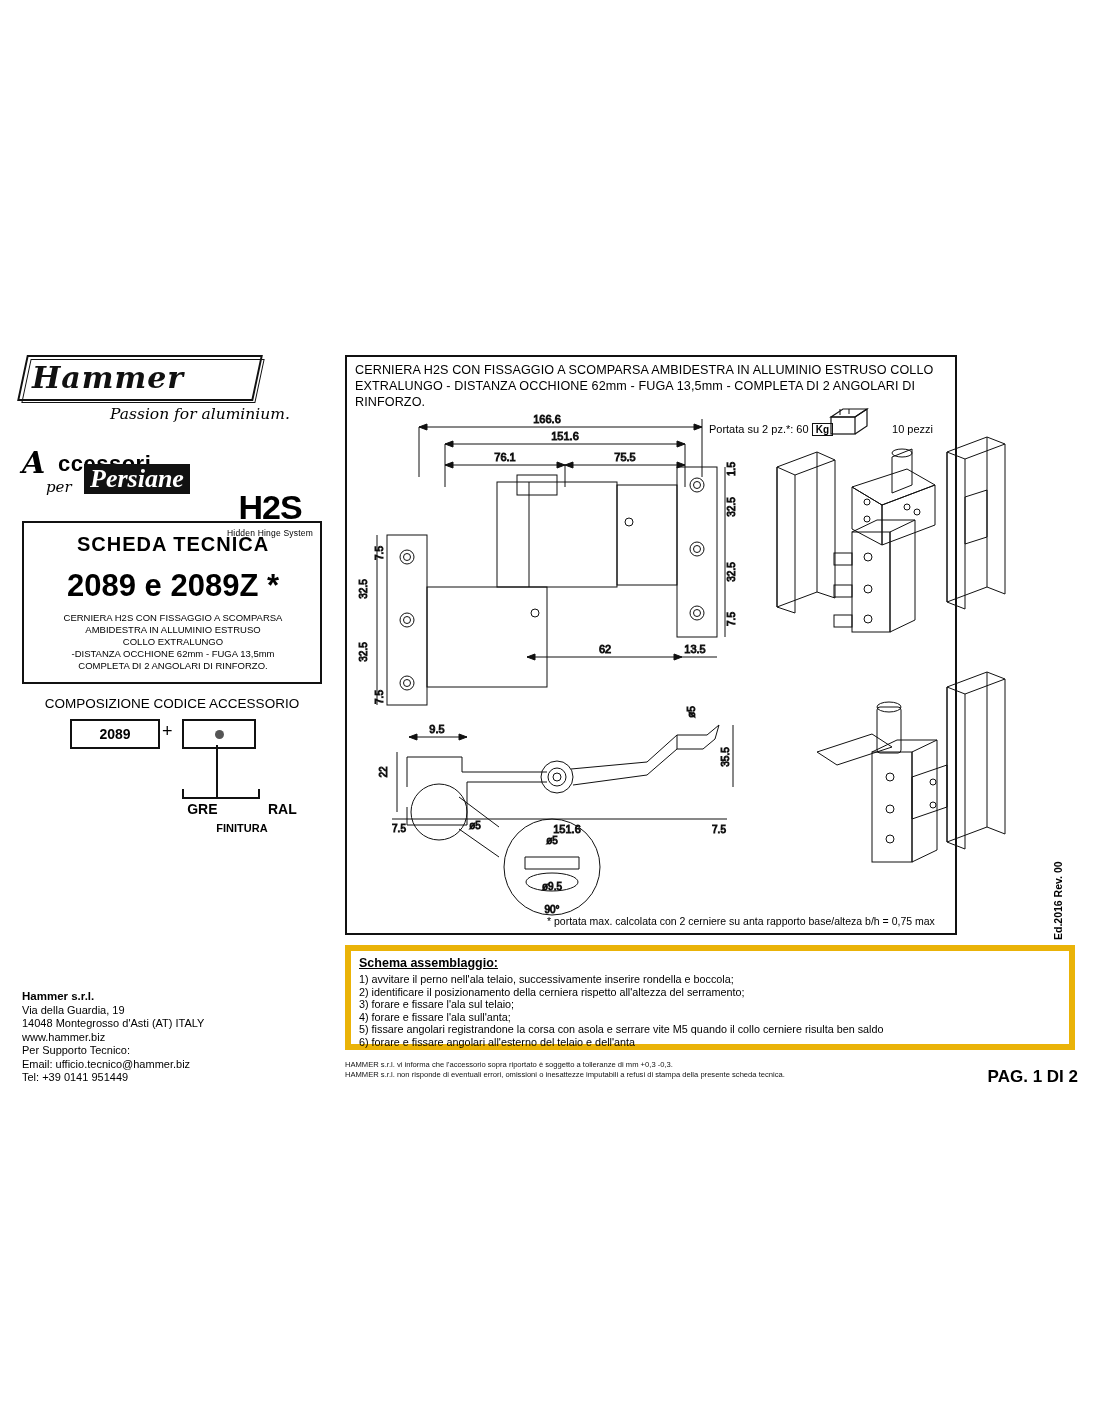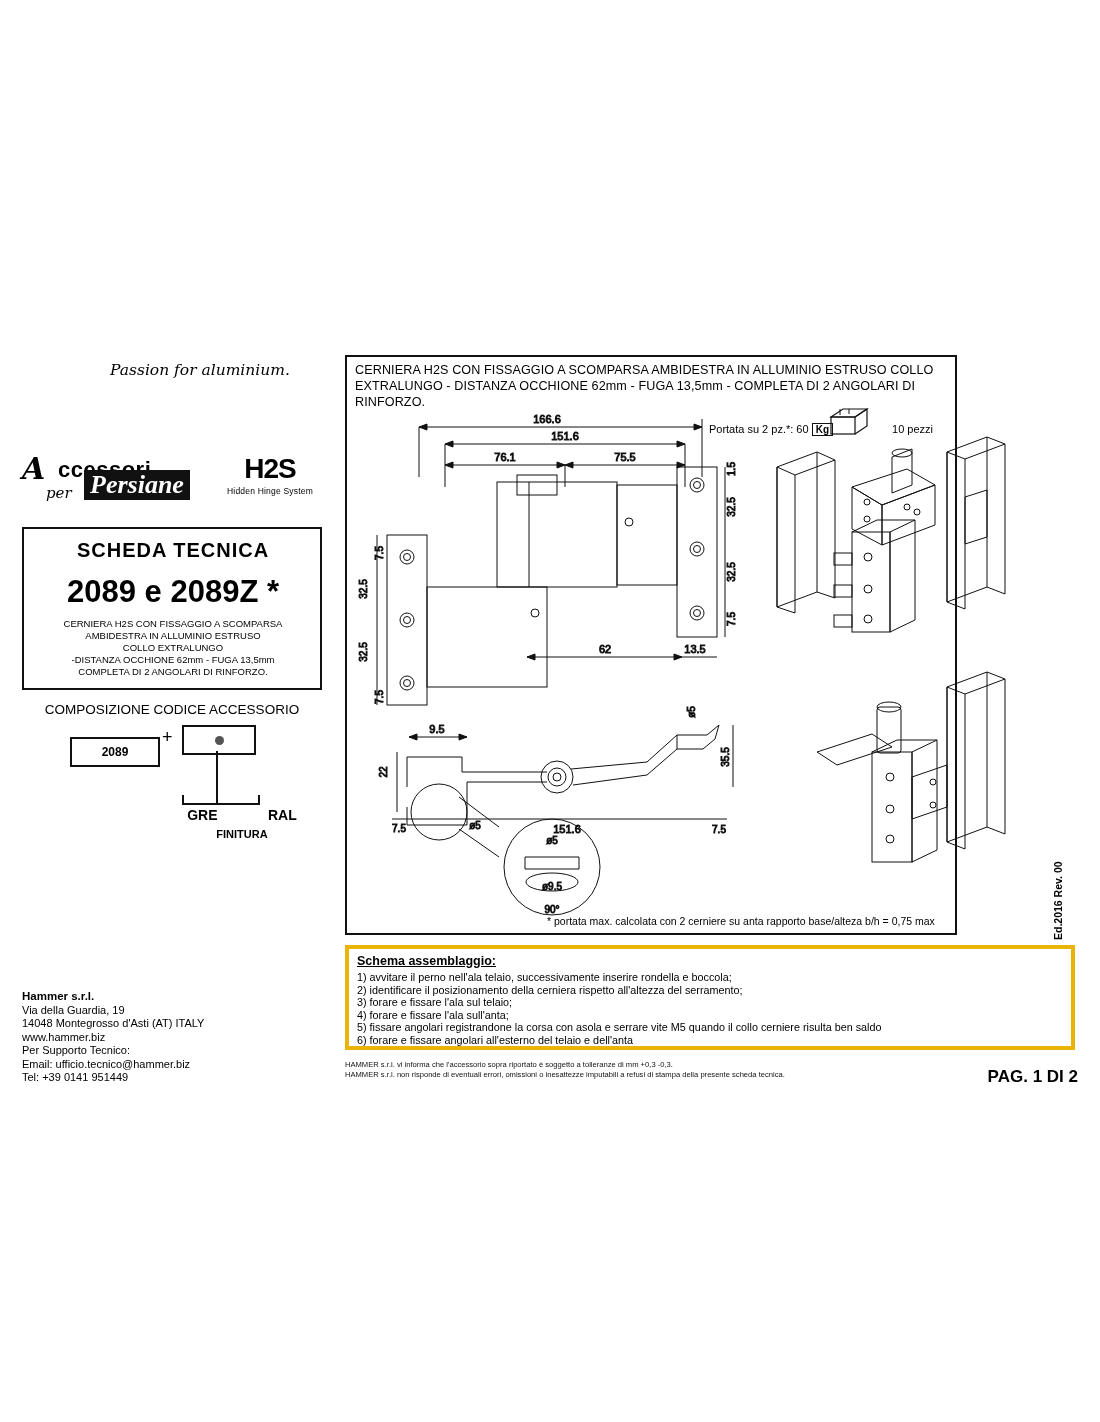--- a/index.html
+++ b/index.html
@@ -19,32 +19,32 @@
               transform:skewX(-12deg);}
   .logo-tag{font-family:"DejaVu Serif",serif;font-style:italic;font-size:15.5px;color:#000000;margin-top:6px;margin-left:88px;}
 
   .acc-block{margin-top:18px;position:relative;height:66px;}
   .acc-a{font-family:"DejaVu Serif",serif;font-style:italic;font-weight:bold;font-size:30px;position:absolute;left:0;top:0;}
   .acc-word{font-family:"Liberation Sans",sans-serif;font-size:22px;font-weight:bold;letter-spacing:.5px;position:absolute;left:36px;top:6px;}
   .acc-per{font-family:"DejaVu Serif",serif;font-style:italic;font-size:15px;position:absolute;left:24px;top:33px;}
   .acc-pers{font-family:Liberation Serif, serif;font-style:italic;font-weight:bold;font-size:26px;position:absolute;left:62px;top:19px;
             background:#111;color:#fff;padding:0 6px;}
   .h2s{position:absolute;left:193px;top:2px;width:110px;text-align:center;}
-  .h2s .big{font-family:"Liberation Sans",sans-serif;font-weight:bold;font-size:28px;letter-spacing:-1px;}
+  .h2s .big{font-family:"Liberation Sans",sans-serif;font-weight:bold;font-size:34px;letter-spacing:-1px;margin-top:41px;}
   .h2s .sub{font-size:8.5px;letter-spacing:.2px;margin-top:1px;}
 
   .tech-box{margin-top:10px;border:2px solid #111;width:300px;box-sizing:border-box;padding:10px 4px 10px 6px;text-align:center;}
   .tech-title{font-size:20px;font-weight:bold;letter-spacing:1px;}
   .tech-code{font-size:31px;font-weight:bold;margin-top:12px;letter-spacing:0px;}
   .tech-desc{font-size:9.5px;line-height:12px;margin-top:8px;}
 
   .comp-title{margin-top:12px;font-size:13.5px;text-align:center;width:300px;}
   .comp-row{margin-top:8px;position:relative;height:30px;width:300px;}
-  .code-box{position:absolute;left:48px;top:0;width:86px;height:26px;border:2px solid #111;font-weight:bold;font-size:12px;
-            display:flex;align-items:center;justify-content:center;margin-top:12px;}
+  .code-box{position:absolute;left:48px;top:0;width:86px;height:26px;border:2px solid #111;font-weight:bold;font-size:14px;
+            display:flex;align-items:center;justify-content:center;}
   .plus{position:absolute;left:140px;top:2px;font-size:18px;}
   .fin-box{position:absolute;left:160px;top:0;width:70px;height:26px;border:2px solid #111;display:flex;align-items:center;justify-content:center;}
   .dot{width:9px;height:9px;border-radius:50%;background:#555;}
   .vline{position:absolute;left:194px;top:26px;width:2px;height:52px;background:#111;}
   .hline{position:absolute;left:160px;top:78px;width:78px;height:2px;background:#111;}
   .tick-l{position:absolute;left:160px;top:70px;width:2px;height:10px;background:#111;}
   .tick-r{position:absolute;left:236px;top:70px;width:2px;height:10px;background:#111;}
   .fin-labels{position:absolute;left:140px;top:82px;width:160px;display:flex;justify-content:space-around;font-weight:bold;font-size:14px;}
   .fin-word{position:absolute;left:140px;top:103px;width:160px;text-align:center;font-size:11px;font-weight:bold;}
 
@@ -59,41 +59,46 @@
   .kg-box{display:inline-block;border:1.5px solid #111;padding:0 3px;font-size:10px;font-weight:bold;}
   .pezzi{position:absolute;right:22px;top:66px;font-size:11px;}
   .boxicon{position:absolute;right:86px;top:48px;width:40px;height:32px;}
 
   .footnote{position:absolute;left:200px;bottom:6px;font-size:10.5px;}
 
   
   .draw{position:absolute;left:0;top:0;}
 
   
-  .asm{position:absolute;left:345px;top:945px;width:730px;height:105px;border:4px solid #eab308;box-sizing:border-box;padding:5px 8px;}
+  .asm{position:absolute;left:345px;top:945px;width:730px;height:105px;border:6px solid #eab308;box-sizing:border-box;padding:5px 8px;}
   .asm-title{font-size:12.5px;font-weight:bold;text-decoration:underline;margin-bottom:3px;}
   .asm ol{margin:0;padding:0;list-style:none;}
   .asm li{font-size:10.8px;line-height:12.6px;}
 
   .disclaim{position:absolute;left:345px;top:1060px;width:620px;font-size:7.6px;line-height:10px;color:#111;}
   .pag{position:absolute;right:22px;top:1067px;font-size:17px;font-weight:bold;}
 
   .revtxt{position:absolute;left:1052px;top:940px;font-size:10.5px;font-weight:bold;
           transform:rotate(-90deg);transform-origin:left top;white-space:nowrap;}
 
   svg text{font-family:"Liberation Sans",sans-serif;}
 </style>
 </head>
 <body>
 
 <div class="sheet">
 
   <div class="left-col">
 
     <div class="logo-wrap">
+      <div class="logo-box">
+        <div class="logo-frame"></div>
+        <div class="logo-frame2"></div>
+        <div class="logo-text">Hammer</div>
+      </div>
       <div class="logo-tag">Passion for aluminium.</div>
     </div>
 
     <div class="acc-block">
       <div class="acc-a">A</div>
       <div class="acc-word">ccessori</div>
       <div class="acc-per">per</div>
       <div class="acc-pers">Persiane</div>
       <div class="h2s">
         <div class="big">H2S</div>

